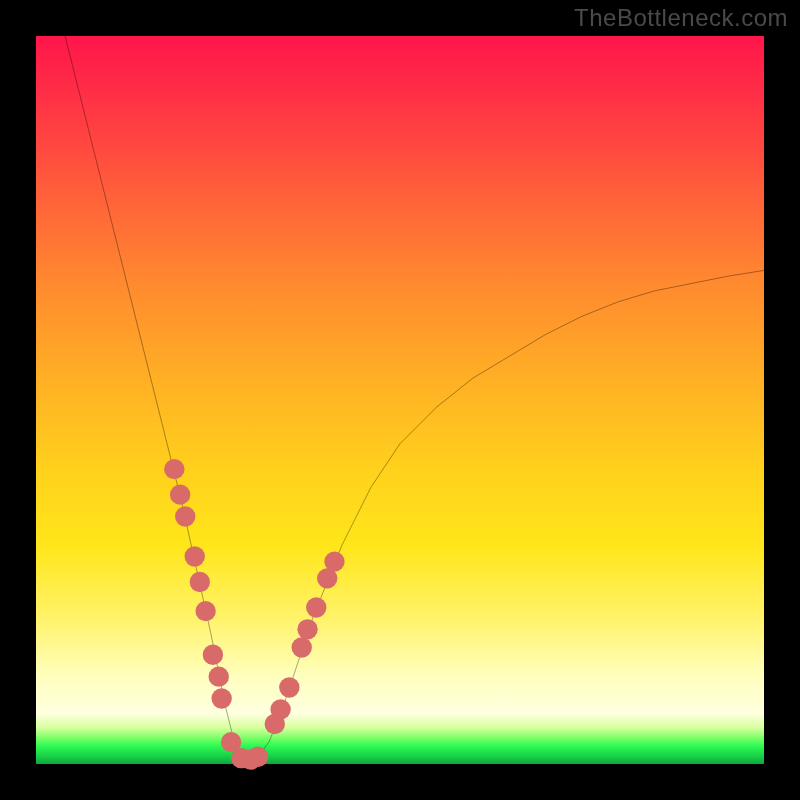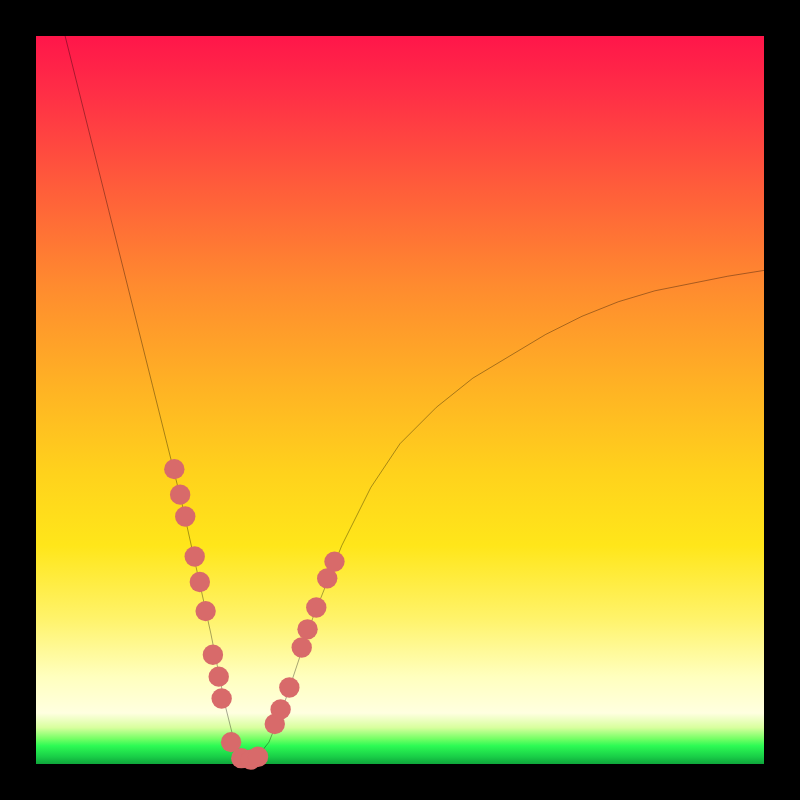--- a/index.html
+++ b/index.html
@@ -57,20 +57,21 @@
     left: 0; top: 0;
     width: 728px;
     height: 728px;
     overflow: visible;
   }
 </style>
 </head>
 <body>
 
 <div class="frame">
+  <div class="watermark">TheBottleneck.com</div>
 
   <div class="plot">
     <svg class="curve" viewBox="0 0 100 100" preserveAspectRatio="none">
       <path id="main-curve" fill="none" stroke="#000" stroke-width="0.35" vector-effect="non-scaling-stroke" d="M4.00 0.00 L6.00 8.00 L8.00 16.00 L10.00 24.00 L12.00 32.00 L14.00 40.00 L16.00 48.00 L18.00 56.00 L20.00 64.00 L22.00 73.00 L24.00 82.00 L25.00 87.00 L26.00 92.00 L27.00 96.00 L28.00 98.50 L29.00 99.50 L30.00 99.50 L32.00 97.00 L34.00 92.00 L36.00 86.00 L38.00 80.00 L42.00 70.00 L46.00 62.00 L50.00 56.00 L55.00 51.00 L60.00 47.00 L65.00 44.00 L70.00 41.00 L75.00 38.50 L80.00 36.50 L85.00 35.00 L90.00 34.00 L95.00 33.00 L100.00 32.20 "></path>
       <g id="markers">
           <circle cx="19.00" cy="59.50" r="1.4" fill="#d86a6a"></circle>
           <circle cx="19.80" cy="63.00" r="1.4" fill="#d86a6a"></circle>
           <circle cx="20.50" cy="66.00" r="1.4" fill="#d86a6a"></circle>
           <circle cx="21.80" cy="71.50" r="1.4" fill="#d86a6a"></circle>
           <circle cx="22.50" cy="75.00" r="1.4" fill="#d86a6a"></circle>

